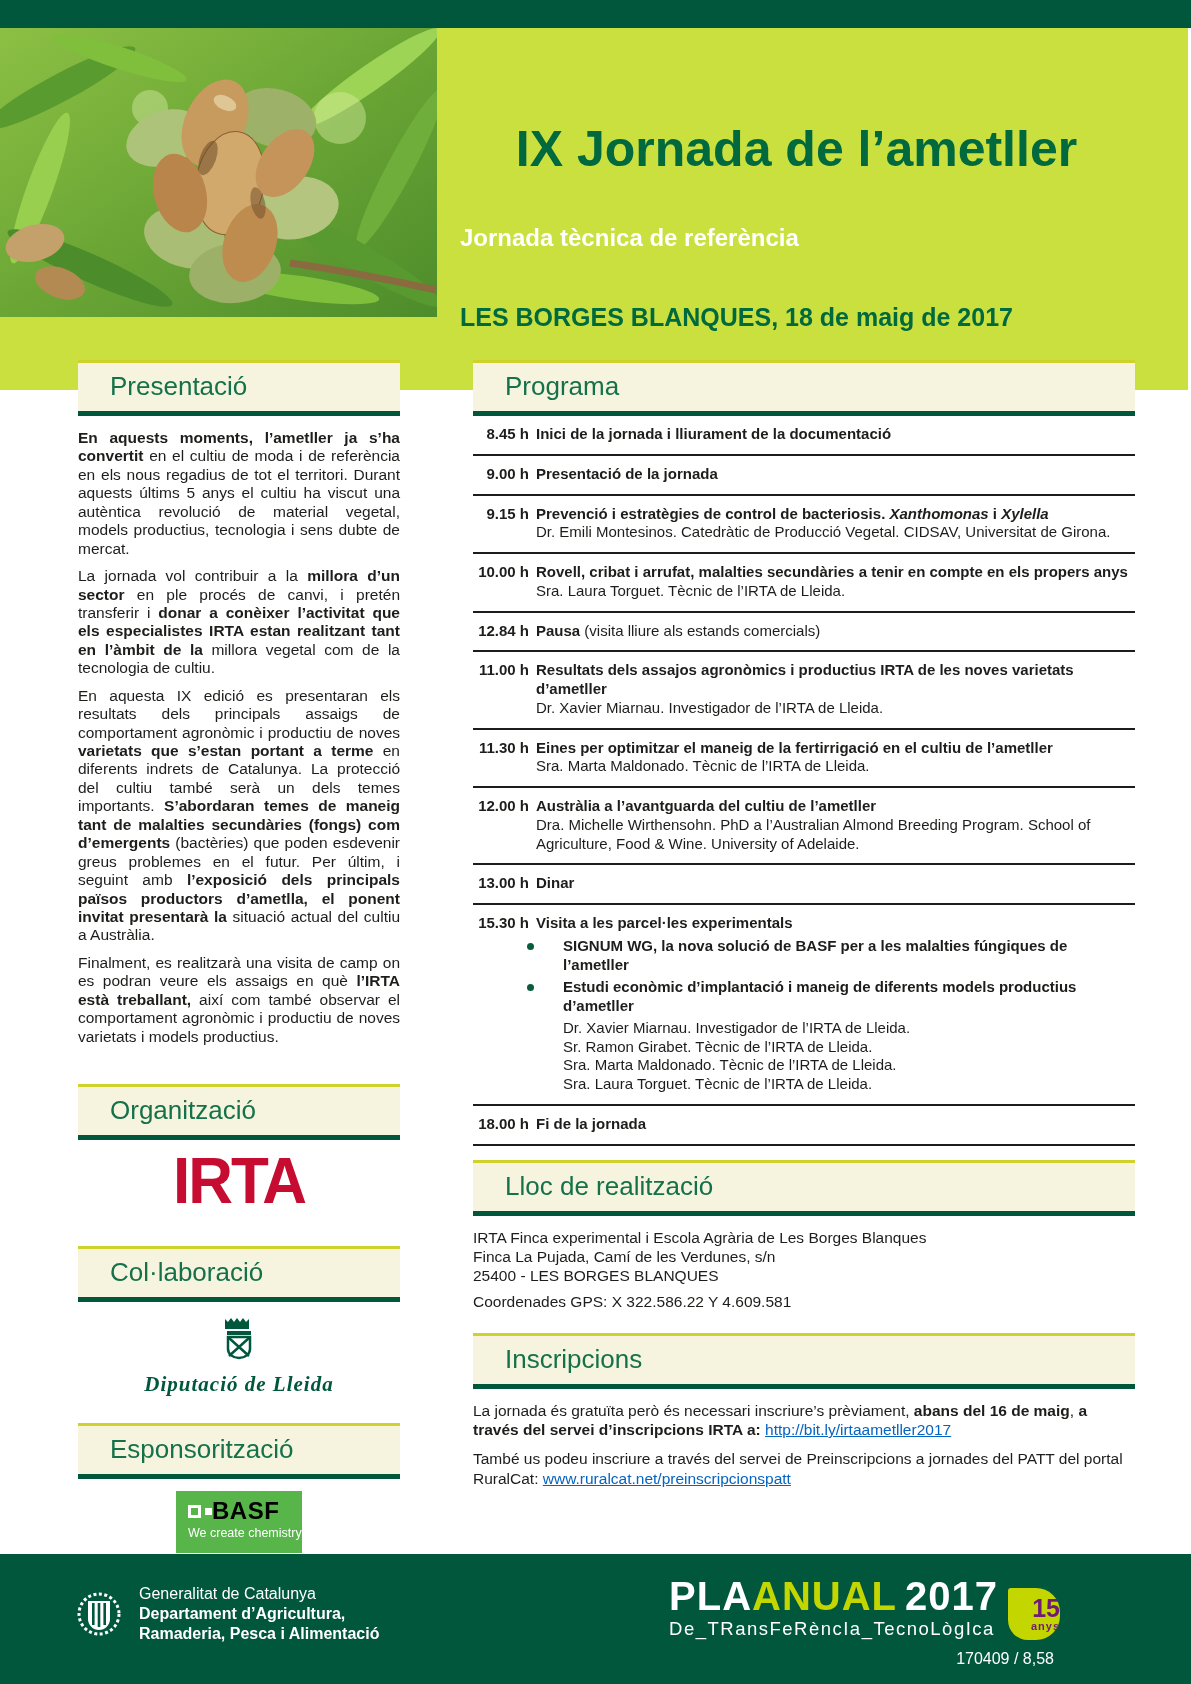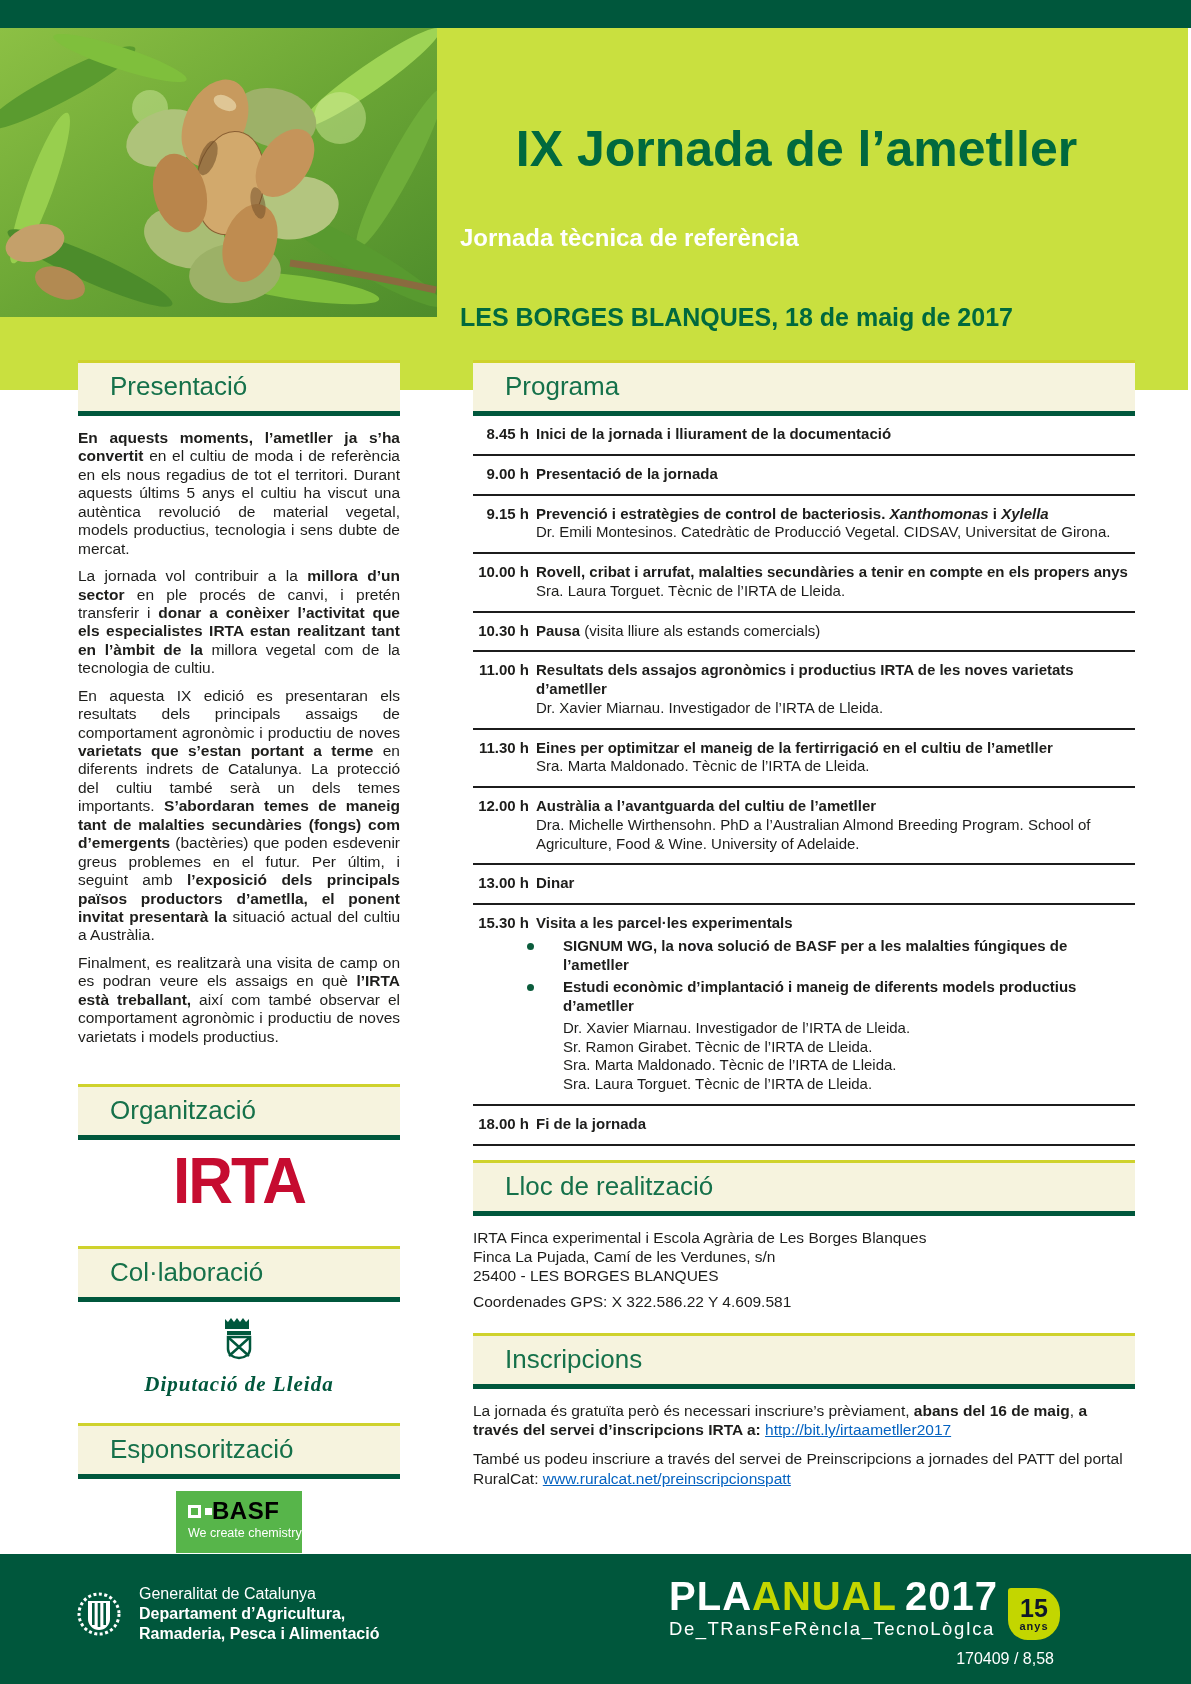--- a/index.html
+++ b/index.html
@@ -67,21 +67,21 @@
   .gen-text{margin-left:18px;font-size:16px;line-height:1.25;}
   .pla{position:absolute;right:131px;top:22px;text-align:left;}
   .pla-main{display:flex;align-items:flex-end;}
   .pla-words{text-align:left;}
   .pla-line1{font-size:40px;line-height:1;letter-spacing:1px;white-space:nowrap;}
   .pla-line1 .w1{font-weight:bold;color:#ffffff;}
   .pla-line1 .w2{font-weight:bold;color:#c3d600;}
   .pla-line1 .w3{font-weight:bold;color:#ffffff;margin-left:8px;}
   .pla-line2{margin-top:2px;font-size:18.5px;letter-spacing:1.5px;color:#ffffff;white-space:nowrap;}
   .badge{width:52px;height:52px;margin-left:10px;background:#c3d600;border-radius:3px 24px 24px 20px;
-         text-align:center;color:#0f172a;flex:none;}
+         text-align:right;color:#701a75;flex:none;}
   .badge-top{font-size:25px;font-weight:bold;line-height:1;padding-top:8px;}
   .badge-bottom{font-size:11px;font-weight:bold;letter-spacing:1px;line-height:1;}
   .foot-code{position:absolute;right:137px;top:96px;font-size:16px;color:#ffffff;}
 </style>
 </head>
 <body>
 
 <div class="page">
 
   <div class="topbar"></div>
@@ -194,21 +194,21 @@
           </div>
         </div>
         <div class="prog-row">
           <div class="prog-time">10.00 h</div>
           <div class="prog-body">
             <div class="prog-title"><span class="b">Rovell, cribat i arrufat, malalties secundàries a tenir en compte en els propers anys</span></div>
             <div class="prog-detail">Sra. Laura Torguet. Tècnic de l’IRTA de Lleida.</div>
           </div>
         </div>
         <div class="prog-row">
-          <div class="prog-time">10.30 h</div>
+          <div class="prog-time">12.84 h</div>
           <div class="prog-body">
             <div class="prog-title"><span class="b">Pausa</span><span> (visita lliure als estands comercials)</span></div>
           </div>
         </div>
         <div class="prog-row">
           <div class="prog-time">11.00 h</div>
           <div class="prog-body">
             <div class="prog-title"><span class="b">Resultats dels assajos agronòmics i productius IRTA de les noves varietats d’ametller</span></div>
             <div class="prog-detail">Dr. Xavier Miarnau. Investigador de l’IRTA de Lleida.</div>
           </div>

